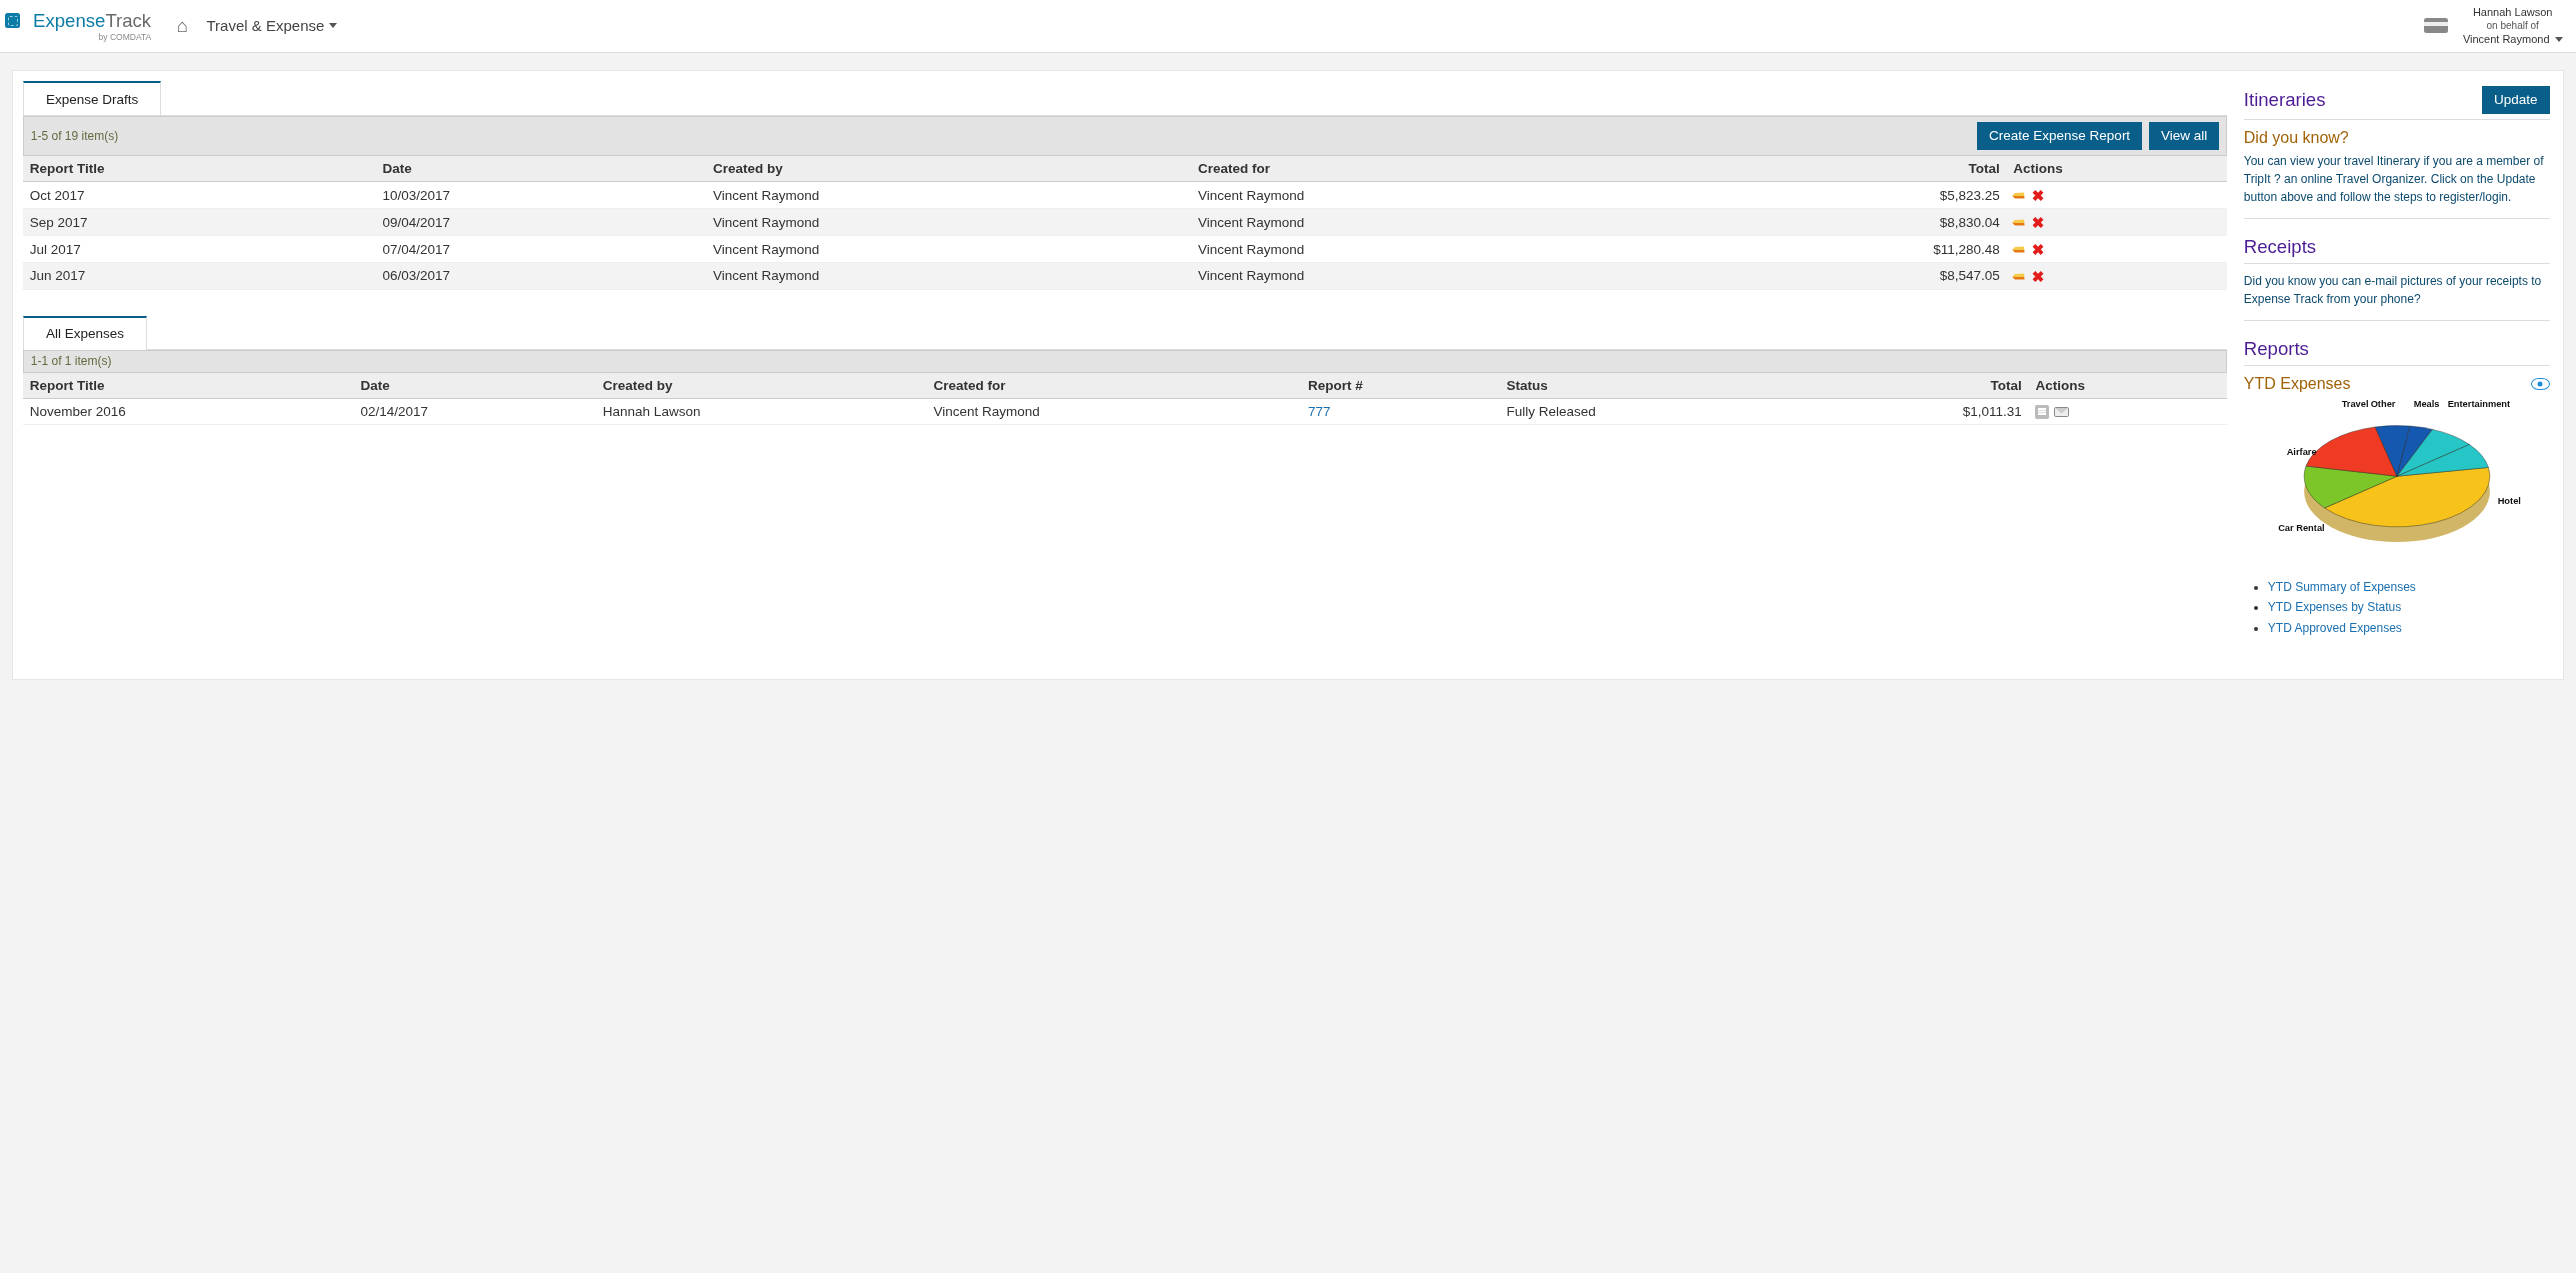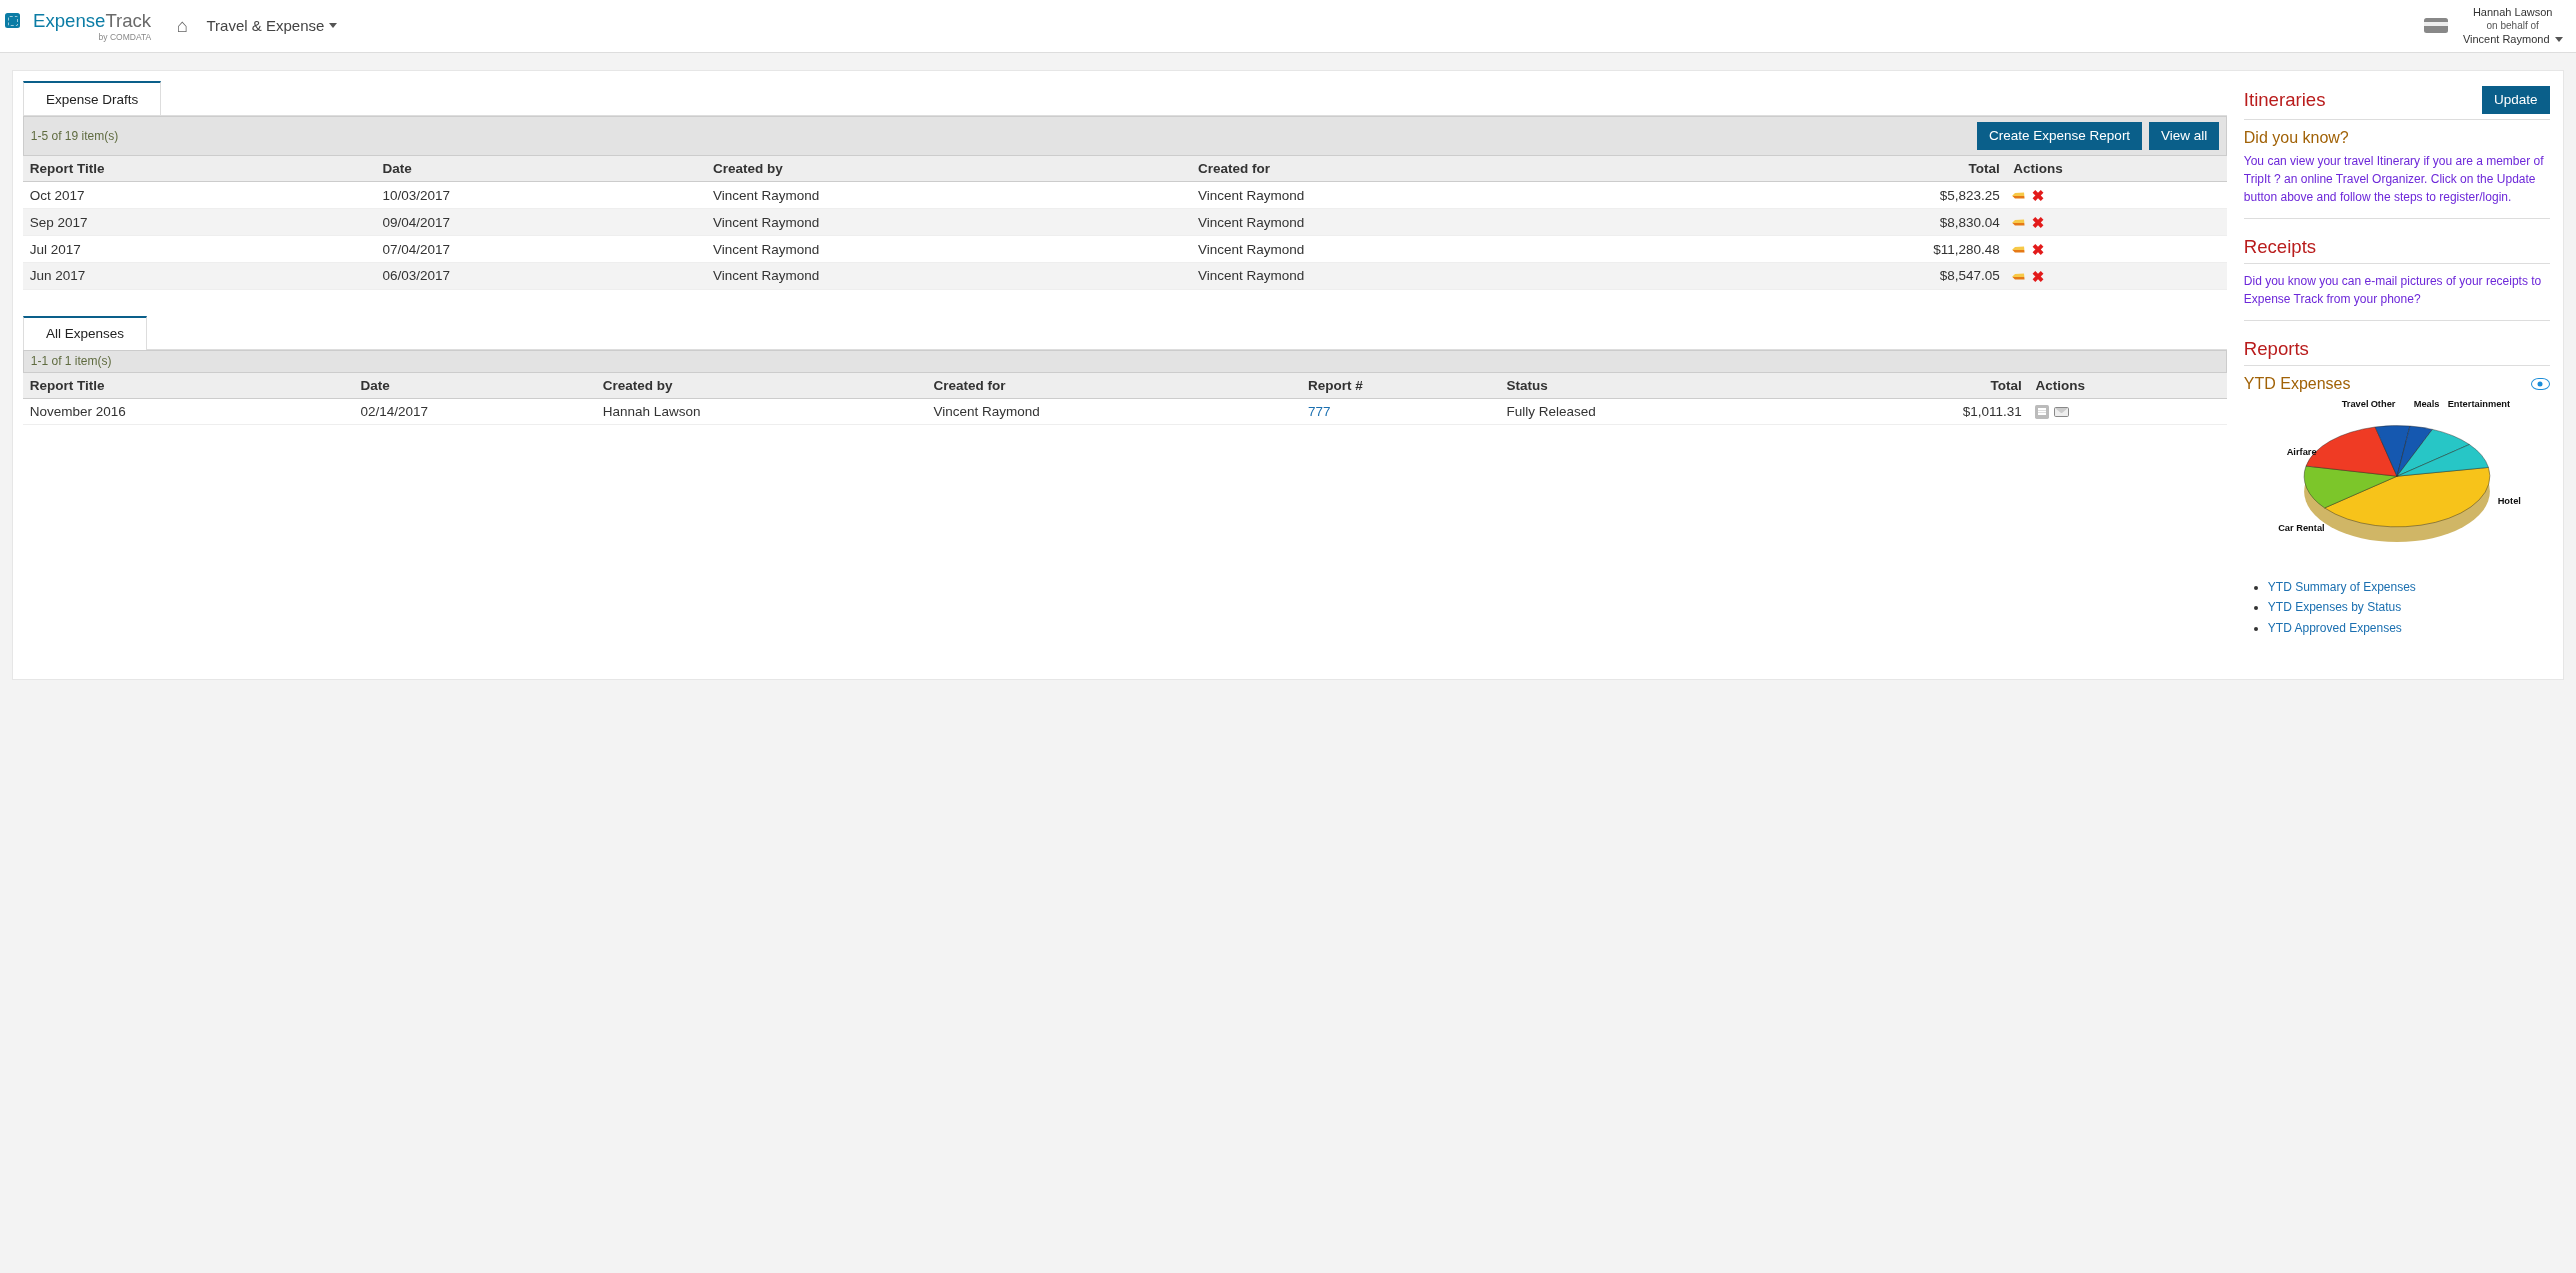--- a/index.html
+++ b/index.html
@@ -54,22 +54,22 @@
 .icon-del { color:#e21b1b; font-weight:700; font-size:15px; cursor:pointer; line-height:1;}
 .icon-doc { width:13.5px;height:13.5px;display:inline-block;background:#bbb;border-radius:1.7px;position:relative;}
 .icon-doc::after{content:"";position:absolute;left:2.5px;right:2.5px;top:2.5px;height:1.7px;background:#fff;box-shadow:0 2.5px 0 #fff,0 5px 0 #fff;}
 .icon-mail { width:15px;height:10px;display:inline-block;border:0.8px solid #888;border-radius:1.7px;position:relative;background:#eee;}
 .icon-mail::after{content:"";position:absolute;left:0;right:0;top:0;height:0;border-left:6.8px solid transparent;border-right:6.8px solid transparent;border-top:5px solid #ccc;}
 a.link { color: #1a6fb0; text-decoration: none; }
 
 
 .side-section { border-bottom: 0.8px solid #ddd; padding: 5px 0 12px; margin-bottom: 12px; }
 .side-head { display: flex; align-items: center; border-bottom: 0.8px solid #ddd; padding-bottom: 5px; margin-bottom: 8.5px; }
-.side-title { font-size: 18.6px; color: #b91c1c; font-weight: 400; }
-.side-text { font-size: 12px; color: #6d28d9; line-height: 1.5; }
+.side-title { font-size: 18.6px; color: #4c1d95; font-weight: 400; }
+.side-text { font-size: 12px; color: #0c4a6e; line-height: 1.5; }
 .side-sub { font-size: 16px; color: #a16207; margin-bottom: 5px; }
 .eye-icon { width: 18.6px; height: 12px; border: 1.7px solid #1a8cd8; border-radius: 50% / 60%; position: relative; cursor:pointer;}
 .eye-icon::after { content:""; position:absolute; left:50%; top:50%; width:5px;height:5px;background:#1a8cd8;border-radius:50%;transform:translate(-50%,-50%);}
 .report-links { padding-left: 24px; margin-top: 8.5px; }
 .report-links li { color:#1a6fb0; font-size:12px; line-height:1.7; cursor:pointer; list-style: disc; }
 .report-links li::marker { color:#333; }
 
 
 .pie-wrap { text-align:center; padding: 3.4px 5px; }
 .pie-label { position:absolute; font-size:9.3px; font-weight:700; color:#111; white-space:nowrap;}

